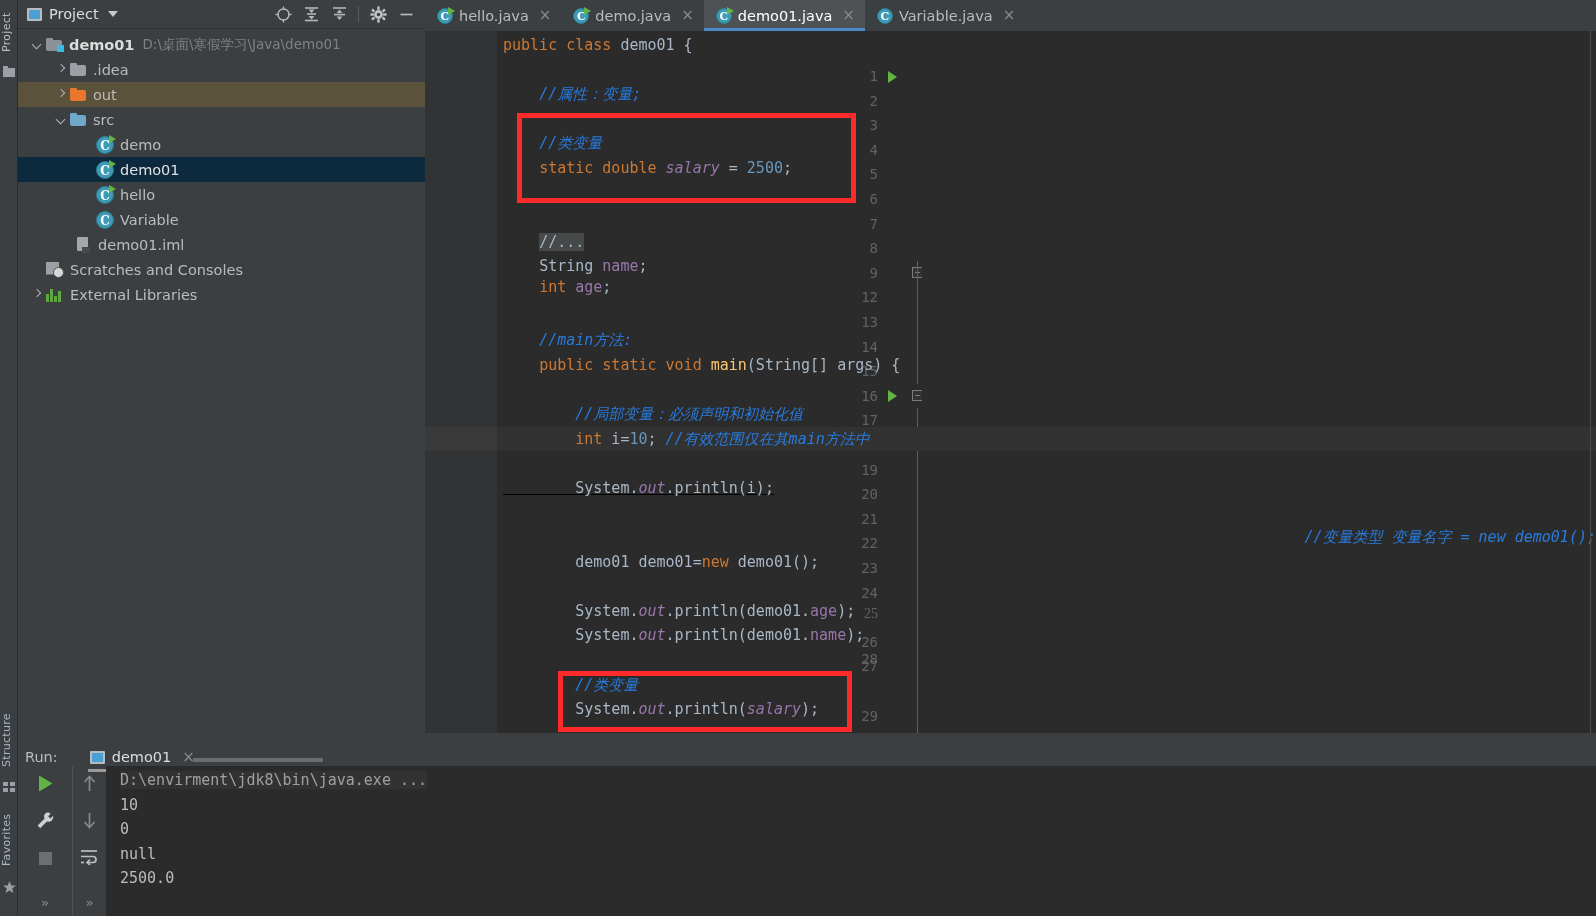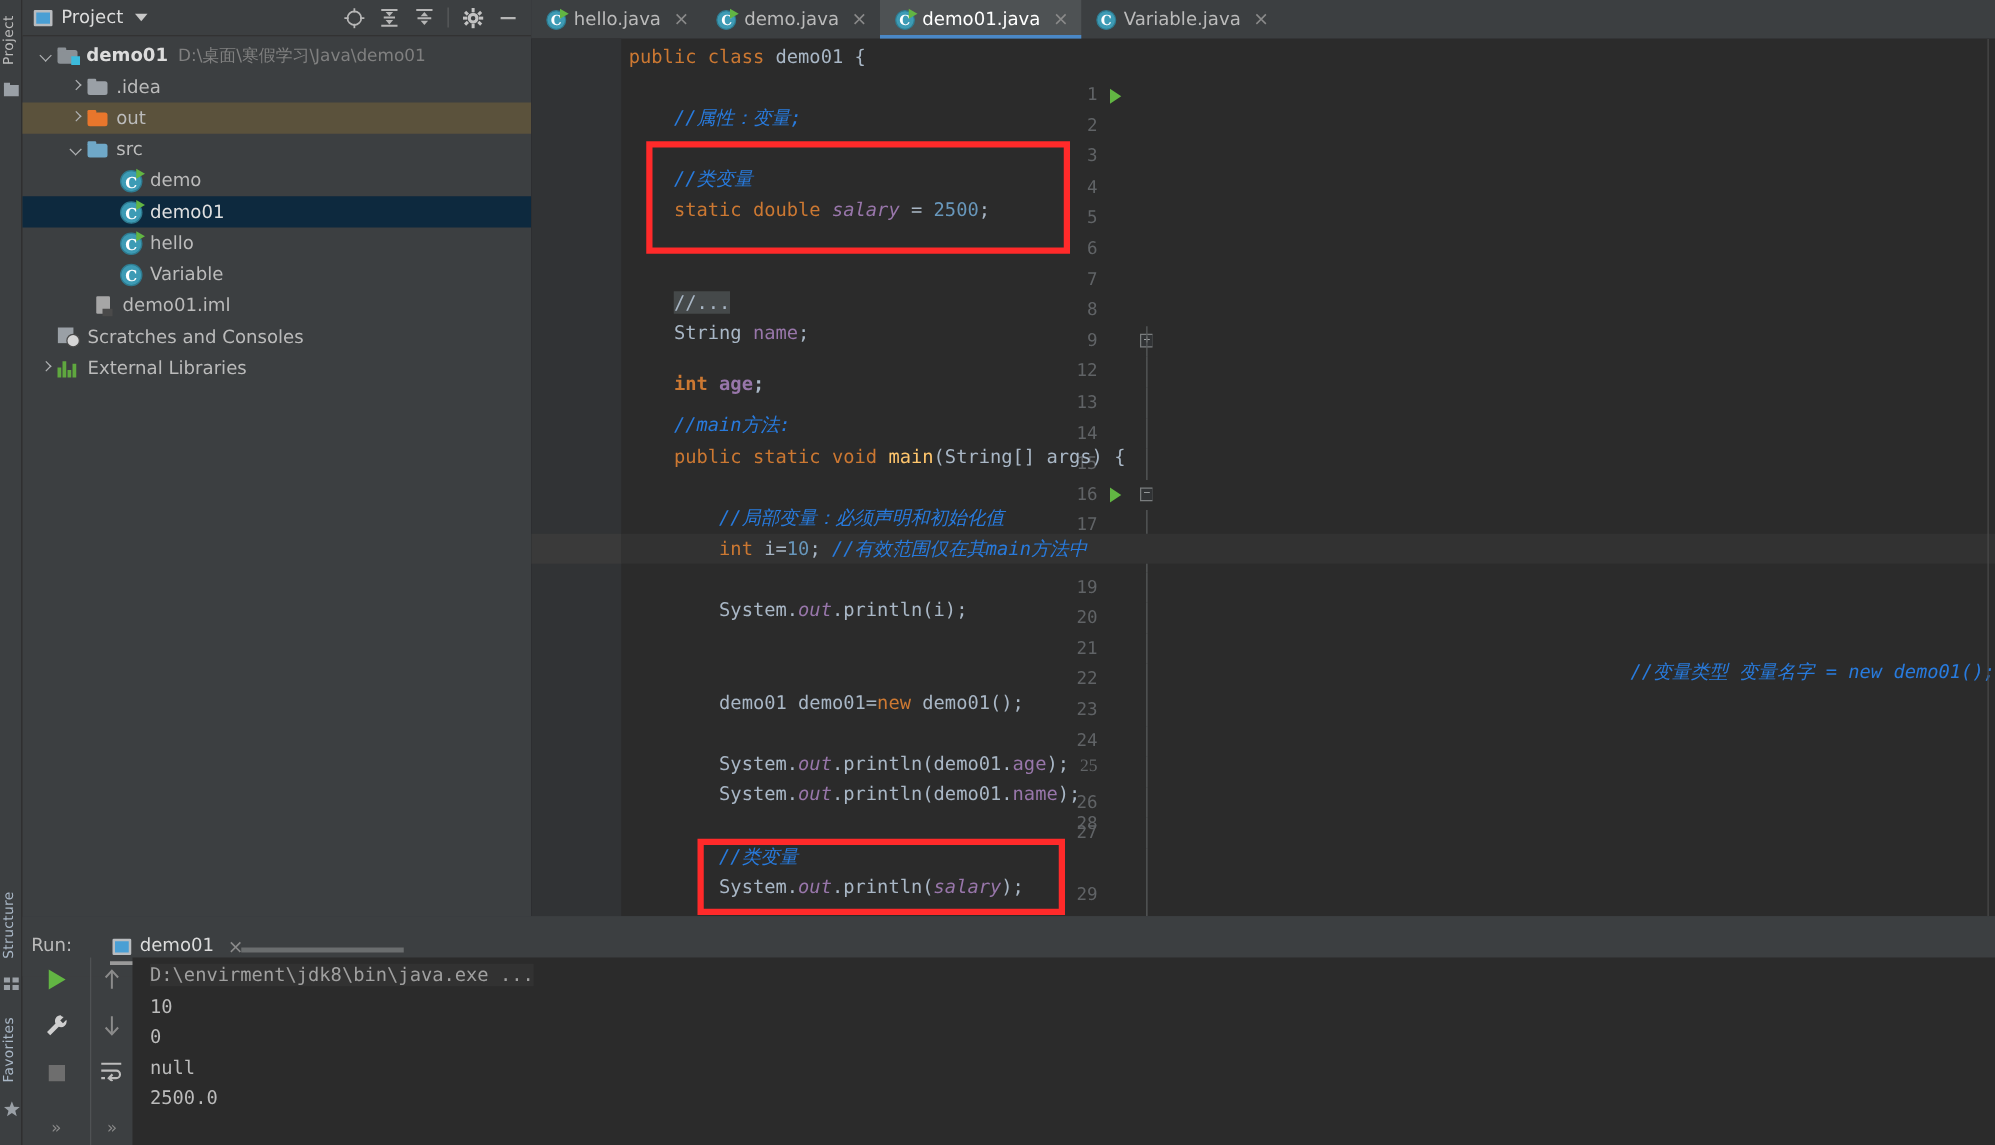--- a/index.html
+++ b/index.html
@@ -462,30 +462,30 @@
         <div class="ln" style="position: absolute; top: 2px; left: 0px; right: 0px; padding-left: 6px;"><span class="kw">public</span><span class="txt"> </span><span class="kw">class</span><span class="txt"> demo01 {</span></div>
         <div class="ln" style="position: absolute; top: 26.6px; left: 0px; right: 0px; padding-left: 6px;"></div>
         <div class="ln" style="position: absolute; top: 51.2px; left: 0px; right: 0px; padding-left: 6px;"><span class="txt">    </span><span class="cmt">//属性：变量;</span></div>
         <div class="ln" style="position: absolute; top: 75.8px; left: 0px; right: 0px; padding-left: 6px;"></div>
         <div class="ln" style="position: absolute; top: 100.4px; left: 0px; right: 0px; padding-left: 6px;"><span class="txt">    </span><span class="cmt">//类变量</span></div>
         <div class="ln" style="position: absolute; top: 125px; left: 0px; right: 0px; padding-left: 6px;"><span class="txt">    </span><span class="kw">static</span><span class="txt"> </span><span class="kw">double</span><span class="txt"> </span><span class="stat">salary</span><span class="txt"> = </span><span class="num">2500</span><span class="txt">;</span></div>
         <div class="ln" style="position: absolute; top: 149.6px; left: 0px; right: 0px; padding-left: 6px;"></div>
         <div class="ln" style="position: absolute; top: 174.2px; left: 0px; right: 0px; padding-left: 6px;"></div>
         <div class="ln" style="position: absolute; top: 198.8px; left: 0px; right: 0px; padding-left: 6px;"><span class="txt">    </span><span class="folded">//...</span></div>
         <div class="ln" style="position: absolute; top: 223.4px; left: 0px; right: 0px; padding-left: 6px;"><span class="txt">    </span><span class="cls">String</span><span class="txt"> </span><span class="fldn">name</span><span class="txt">;</span></div>
-        <div class="ln" style="position: absolute; top: 264px; left: 0px; right: 0px; padding-left: 6px; font-weight: bold;"><span class="txt">    </span><span class="kw">int</span><span class="txt"> </span><span class="fldn">age</span><span class="txt">;</span></div>
+        <div class="ln" style="position: absolute; top: 244px; left: 0px; right: 0px; padding-left: 6px;"><span class="txt">    </span><span class="kw">int</span><span class="txt"> </span><span class="fldn">age</span><span class="txt">;</span></div>
         <div class="ln" style="position: absolute; top: 272.6px; left: 0px; right: 0px; padding-left: 6px;"></div>
         <div class="ln" style="position: absolute; top: 297.2px; left: 0px; right: 0px; padding-left: 6px;"><span class="txt">    </span><span class="cmt">//main方法:</span></div>
         <div class="ln" style="position: absolute; top: 321.8px; left: 0px; right: 0px; padding-left: 6px;"><span class="txt">    </span><span class="kw">public</span><span class="txt"> </span><span class="kw">static</span><span class="txt"> </span><span class="kw">void</span><span class="txt"> </span><span class="mname">main</span><span class="txt">(String[] args) {</span></div>
         <div class="ln" style="position: absolute; top: 346.4px; left: 0px; right: 0px; padding-left: 6px;"></div>
         <div class="ln" style="position: absolute; top: 371px; left: 0px; right: 0px; padding-left: 6px;"><span class="txt">        </span><span class="cmt">//局部变量：必须声明和初始化值</span></div>
         <div class="curline" style="top: 395.6px;"></div>
         <div class="ln" style="position: absolute; top: 395.6px; left: 0px; right: 0px; padding-left: 6px;"><span class="txt">        </span><span class="kw">int</span><span class="txt"> i=</span><span class="num">10</span><span class="txt">; </span><span class="cmt">//有效范围仅在其main方法中</span></div>
         <div class="ln" style="position: absolute; top: 420.2px; left: 0px; right: 0px; padding-left: 6px;"></div>
-        <div class="ln" style="position: absolute; top: 444.8px; left: 0px; right: 0px; padding-left: 6px;"><span class="txt">        System.</span><span class="stat">out</span><span class="txt">.println(i);</span></div>
+        <div class="ln" style="position: absolute; top: 444.8px; left: 0px; right: 0px; padding-left: 6px; text-decoration: underline;"><span class="txt">        System.</span><span class="stat">out</span><span class="txt">.println(i);</span></div>
         <div class="ln" style="position: absolute; top: 469.4px; left: 0px; right: 0px; padding-left: 6px;"></div>
         <div class="ln" style="position: absolute; top: 494px; left: 0px; right: 0px; padding-left: 6px; text-align: right;"><span class="txt">        </span><span class="cmt">//变量类型 变量名字 = new demo01();</span></div>
         <div class="ln" style="position: absolute; top: 518.6px; left: 0px; right: 0px; padding-left: 6px;"><span class="txt">        demo01 demo01=</span><span class="kw">new</span><span class="txt"> demo01();</span></div>
         <div class="ln" style="position: absolute; top: 543.2px; left: 0px; right: 0px; padding-left: 6px;"></div>
         <div class="ln" style="position: absolute; top: 567.8px; left: 0px; right: 0px; padding-left: 6px;"><span class="txt">        System.</span><span class="stat">out</span><span class="txt">.println(demo01.</span><span class="fldn">age</span><span class="txt">);</span></div>
         <div class="ln" style="position: absolute; top: 592.4px; left: 0px; right: 0px; padding-left: 6px;"><span class="txt">        System.</span><span class="stat">out</span><span class="txt">.println(demo01.</span><span class="fldn">name</span><span class="txt">);</span></div>
         <div class="ln" style="position: absolute; top: 617px; left: 0px; right: 0px; padding-left: 6px;"></div>
         <div class="ln" style="position: absolute; top: 641.6px; left: 0px; right: 0px; padding-left: 6px;"><span class="txt">        </span><span class="cmt">//类变量</span></div>
         <div class="ln" style="position: absolute; top: 666.2px; left: 0px; right: 0px; padding-left: 6px;"><span class="txt">        System.</span><span class="stat">out</span><span class="txt">.println(</span><span class="stat">salary</span><span class="txt">);</span></div>
       </div>

